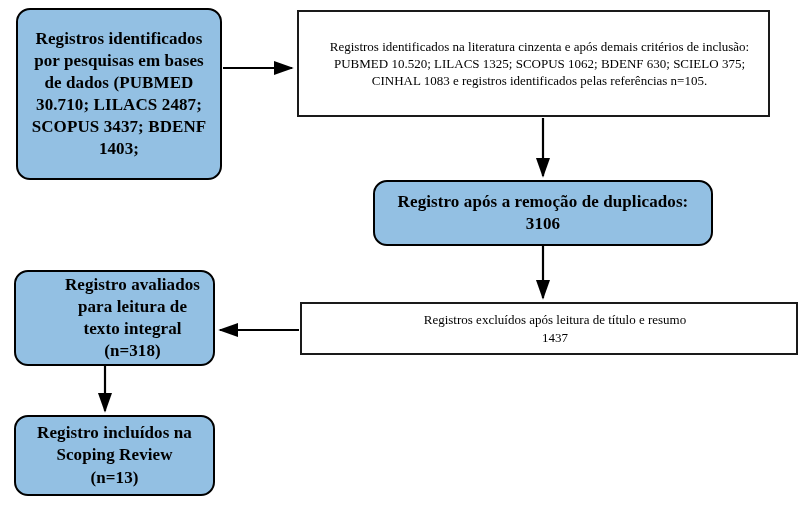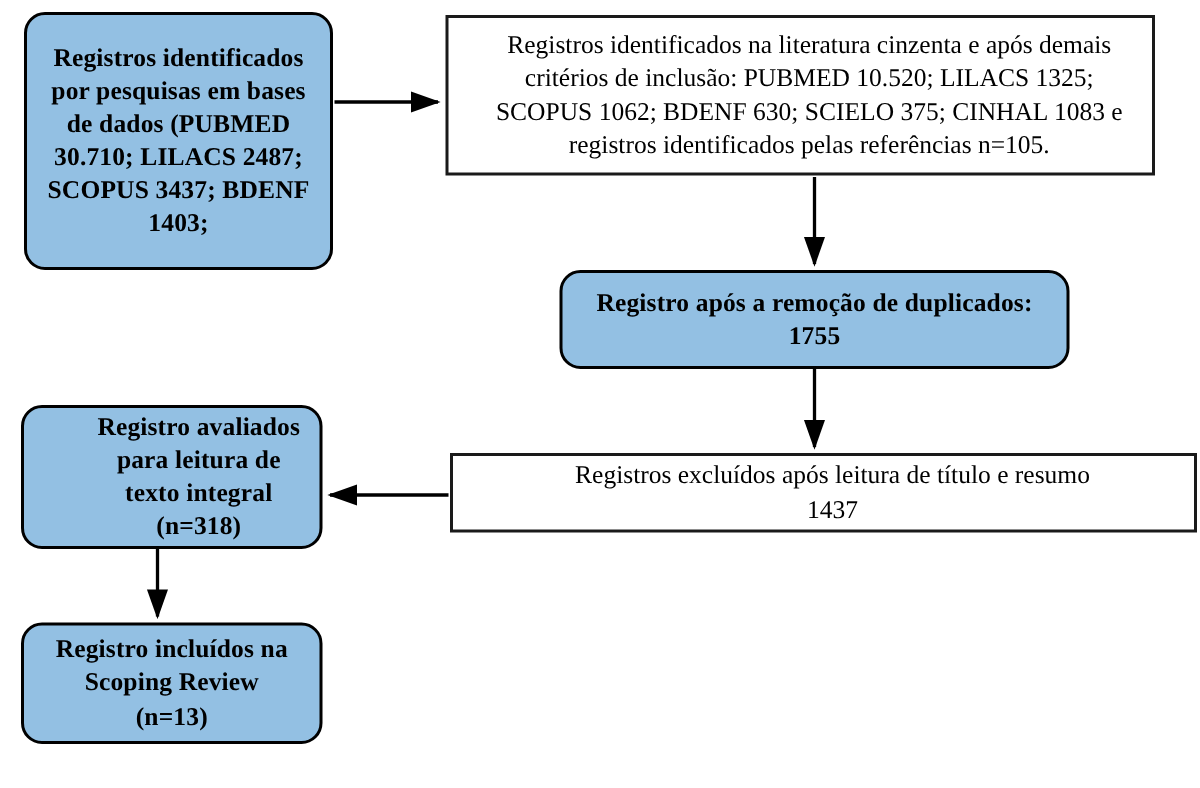--- a/index.html
+++ b/index.html
@@ -38,21 +38,21 @@
     font-weight: bold;
     font-size: 17px;
     line-height: 1.30;
     letter-spacing: 0.1px;
   }
   .node-white {
     background: #ffffff;
     border: 2px solid #1a1a1a;
     border-radius: 0;
     font-weight: normal;
-    font-size: 17px;
+    font-size: 13px;
     line-height: 1.32;
     padding-left: 12px;
   }
   .edge-layer {
     position: absolute;
     left: 0;
     top: 0;
     width: 800px;
     height: 525px;
     pointer-events: none;
@@ -93,21 +93,21 @@
 
   <div class="node node-blue" style="left:16px; top:8px; width:206px; height:172px;">
     <span class="txt">Registros identificados por pesquisas em bases de dados (PUBMED 30.710; LILACS 2487; SCOPUS 3437; BDENF 1403;</span>
   </div>
 
   <div class="node node-white" style="left:297px; top:10px; width:473px; height:107px;">
     <span class="txt">Registros identificados na literatura cinzenta e após demais critérios de inclusão: PUBMED 10.520; LILACS 1325; SCOPUS 1062; BDENF 630; SCIELO 375; CINHAL 1083 e registros identificados pelas referências n=105.</span>
   </div>
 
   <div class="node node-blue" style="left:373px; top:180px; width:340px; height:66px;">
-    <span class="txt">Registro após a remoção de duplicados: 1755</span>
+    <span class="txt">Registro após a remoção de duplicados: 3106</span>
   </div>
 
   <div class="node node-blue" style="left:14px; top:270px; width:201px; height:96px;padding-left:36px;">
     <span class="txt">Registro avaliados para leitura de texto integral (n=318)</span>
   </div>
 
   <div class="node node-white" style="left:300px; top:302px; width:498px; height:53px;">
     <span class="txt">Registros excluídos após leitura de título e resumo
 1437</span>
   </div>

